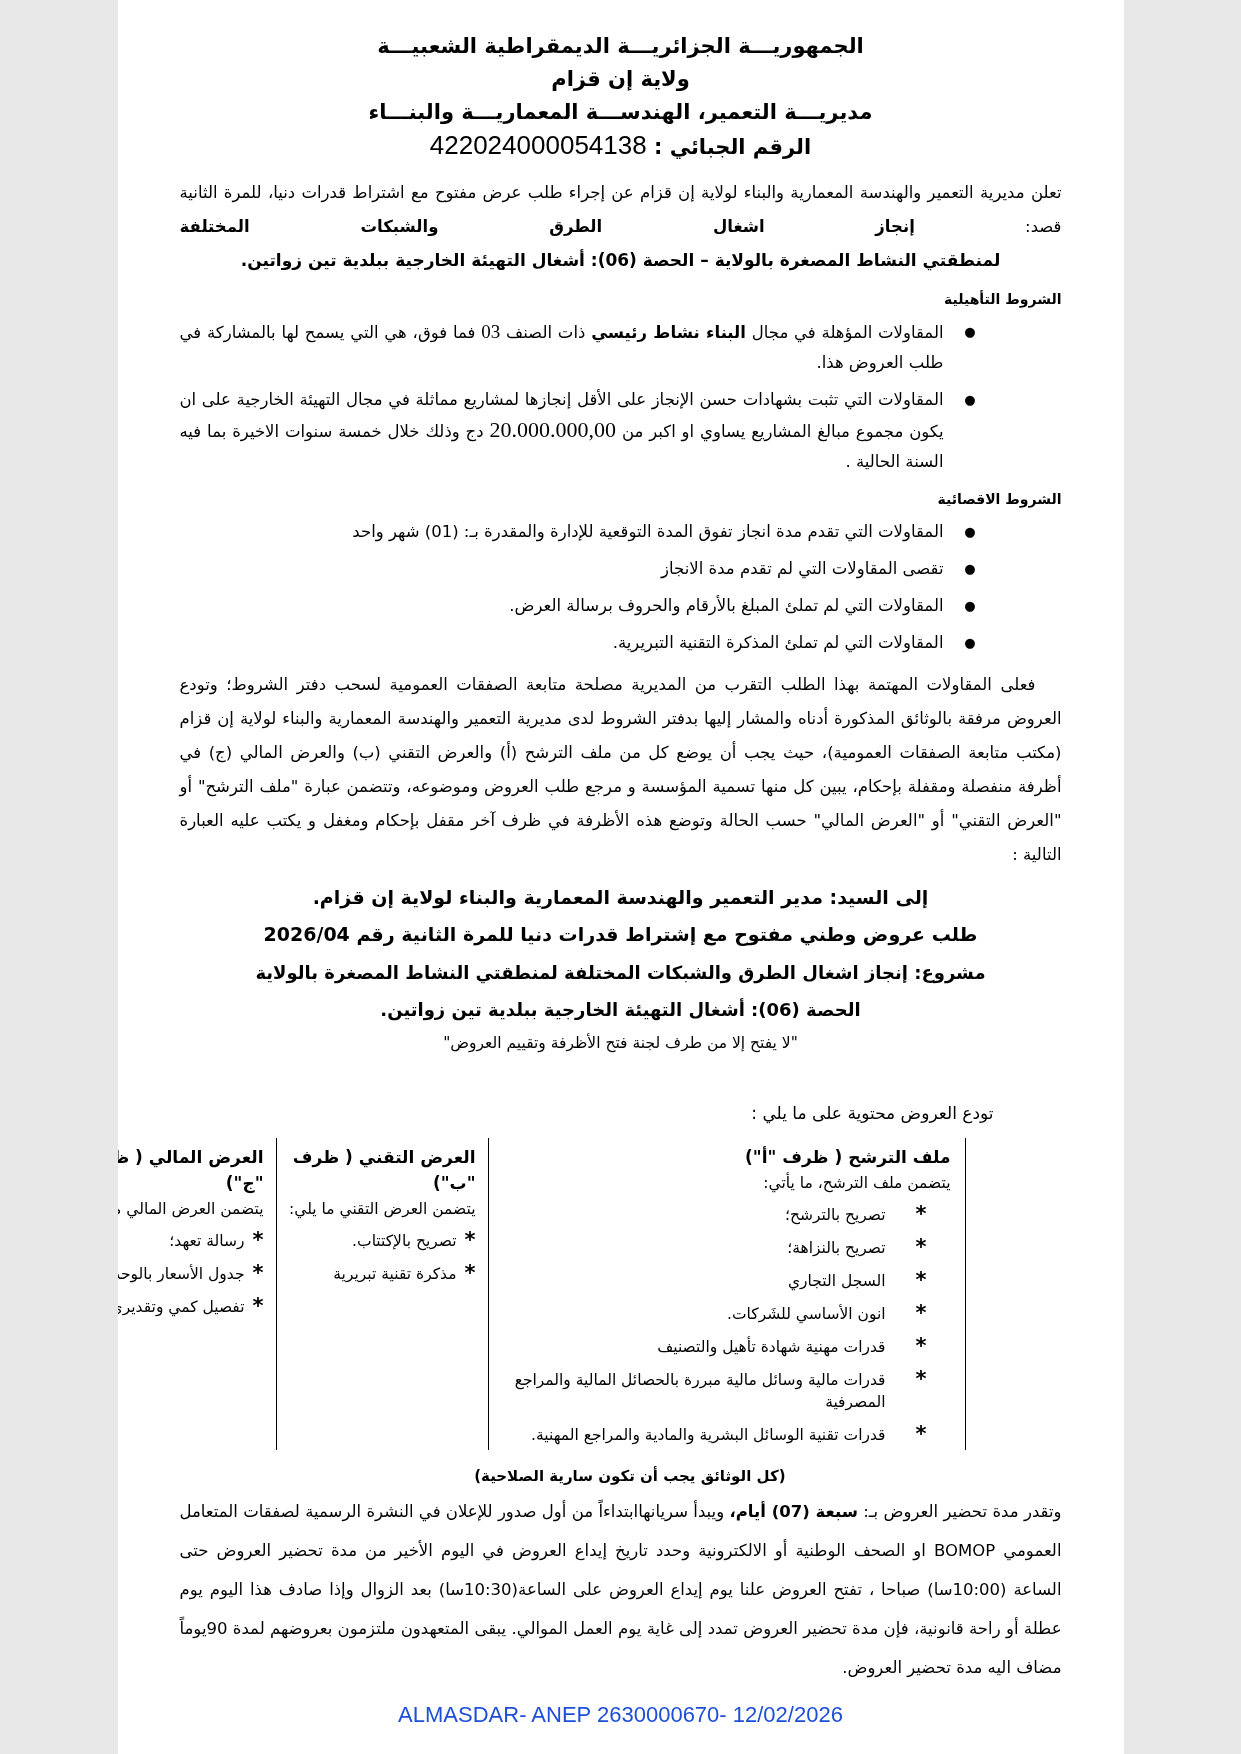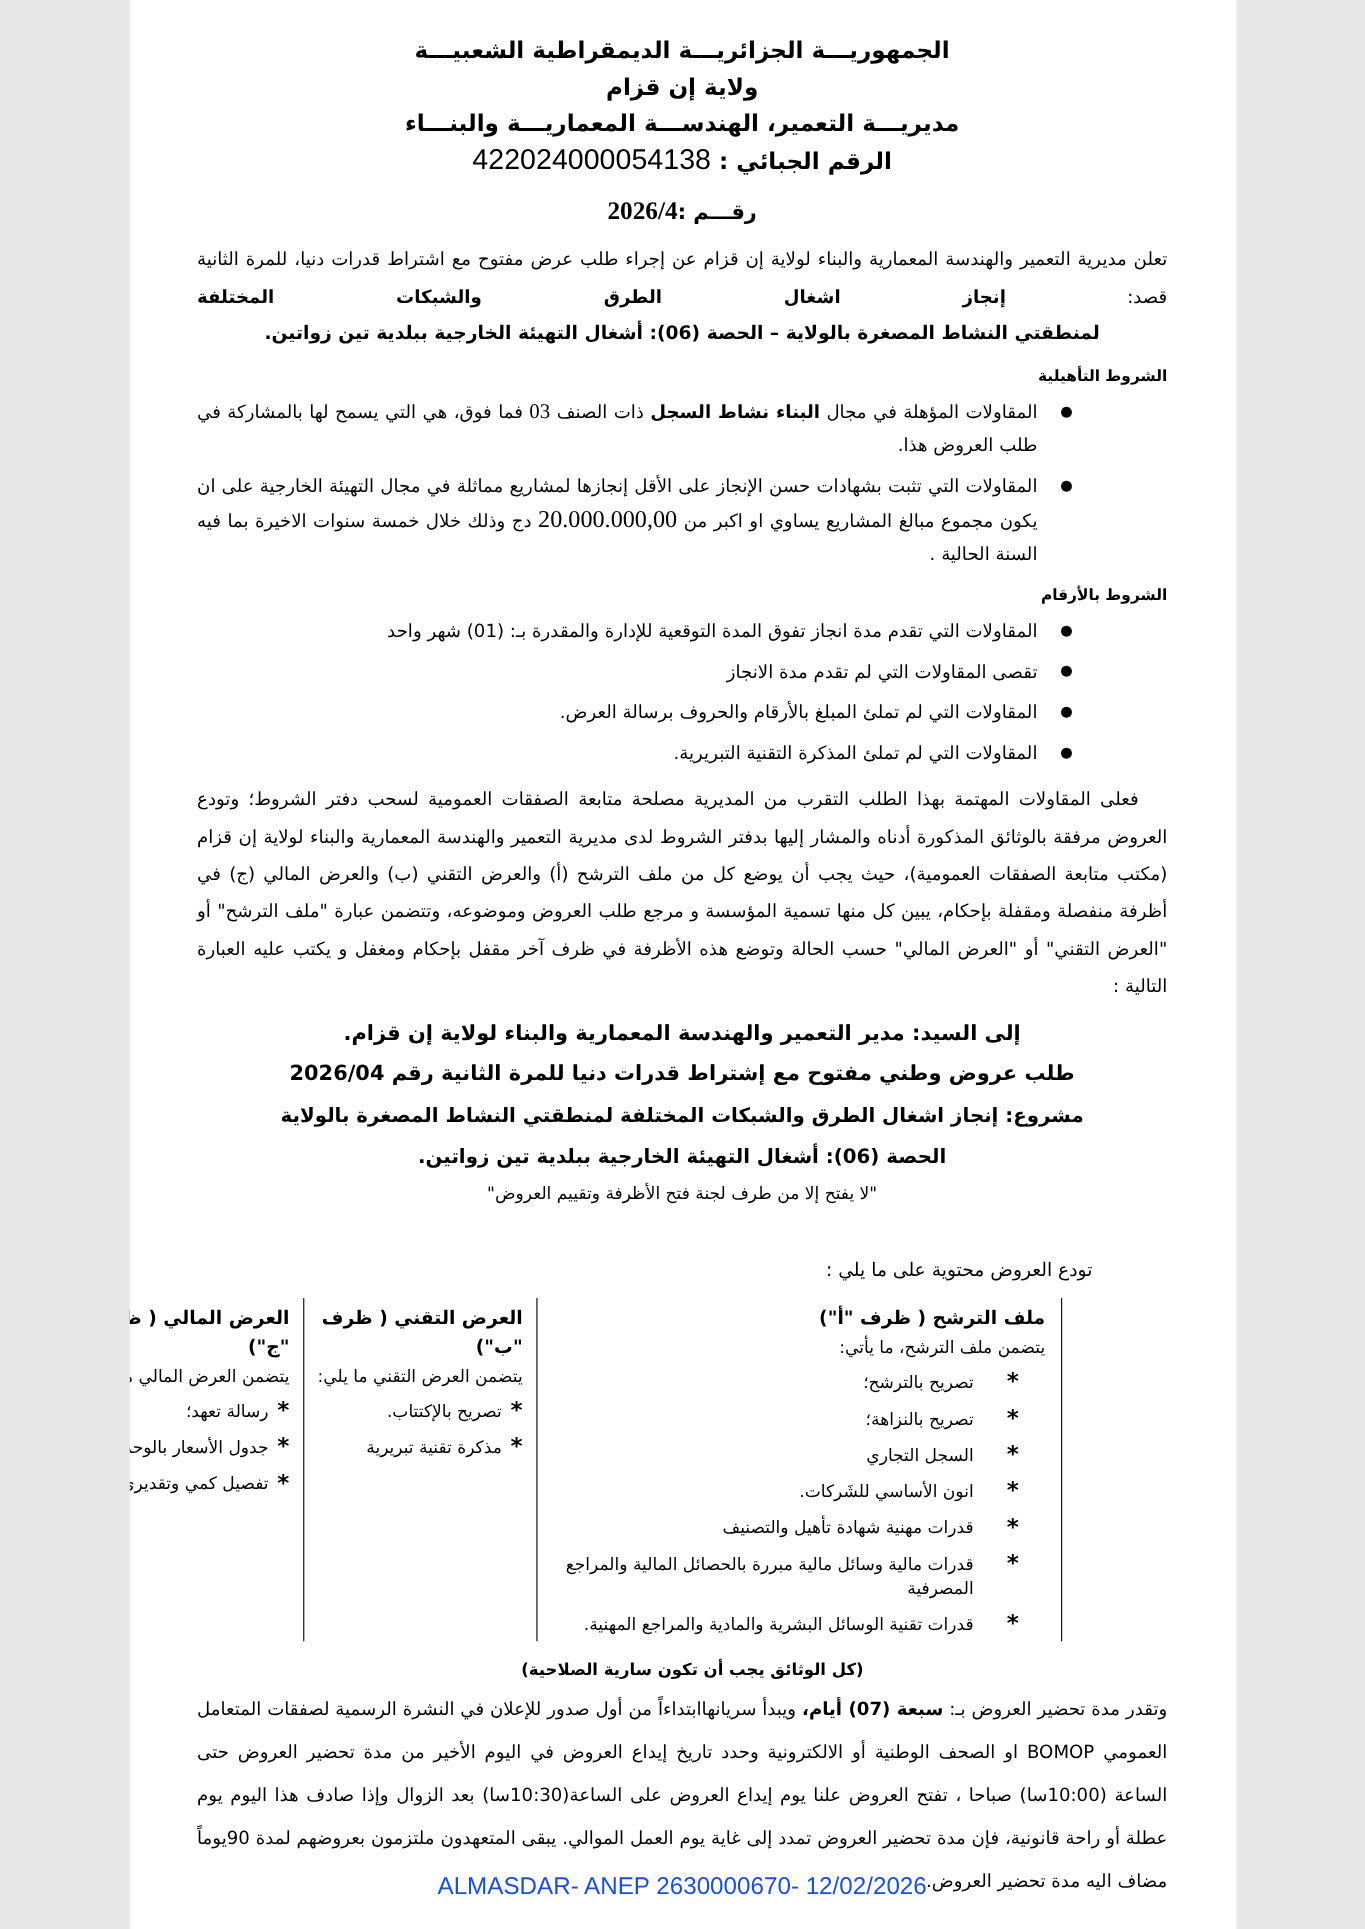--- a/index.html
+++ b/index.html
@@ -74,43 +74,40 @@
     <div>الجمهوريـــة الجزائريـــة الديمقراطية الشعبيـــة</div>
     <div>ولاية إن قزام</div>
     <div>مديريـــة التعمير، الهندســـة المعماريـــة والبنـــاء</div>
     <div>
       <span>الرقم الجبائي :</span>
       <span class="tax-num">422024000054138</span>
     </div>
   </div>
 
   <div class="title-block c">
-    <div class="title-line2">
-      <span>رقـــم :</span><span class="big-num">2026/4</span>
-    </div>
   </div>
 
   <p class="para intro">
     <span>تعلن مديرية التعمير والهندسة المعمارية والبناء لولاية إن قزام عن إجراء طلب عرض مفتوح مع اشتراط قدرات دنيا، للمرة الثانية قصد: </span><b>إنجاز اشغال الطرق والشبكات المختلفة</b>
   </p>
   <div class="scope-line">لمنطقتي النشاط المصغرة بالولاية – الحصة (06): أشغال التهيئة الخارجية ببلدية  تين زواتين.</div>
 
   <div class="sec">الشروط التأهيلية</div>
   <ul class="blt">
     <li>
       <span class="dot">●</span>
-      <span>المقاولات المؤهلة في مجال </span><b>البناء نشاط السجل</b><span> ذات الصنف </span><b class="numb">03</b><span> فما فوق، هي التي يسمح لها بالمشاركة في طلب العروض هذا.</span>
+      <span>المقاولات المؤهلة في مجال </span><b>البناء نشاط رئيسي</b><span> ذات الصنف </span><b class="numb">03</b><span> فما فوق، هي التي يسمح لها بالمشاركة في طلب العروض هذا.</span>
     </li>
     <li>
       <span class="dot">●</span>
       <span>المقاولات التي تثبت بشهادات حسن الإنجاز على الأقل إنجازها لمشاريع مماثلة في مجال التهيئة الخارجية على ان يكون مجموع مبالغ المشاريع يساوي او اكبر من </span><span class="amount">20.000.000,00</span><span> دج  وذلك خلال خمسة سنوات الاخيرة بما فيه السنة الحالية .</span>
     </li>
   </ul>
 
-  <div class="sec">الشروط بالأرقام</div>
+  <div class="sec">الشروط الاقصائية</div>
   <ul class="blt">
     <li>
       <span class="dot">●</span>
       <span>المقاولات التي تقدم مدة انجاز تفوق المدة التوقعية للإدارة والمقدرة بـ: (01) شهر واحد</span>
     </li>
     <li>
       <span class="dot">●</span>
       <span>تقصى المقاولات التي لم تقدم مدة الانجاز</span>
     </li>
     <li>

